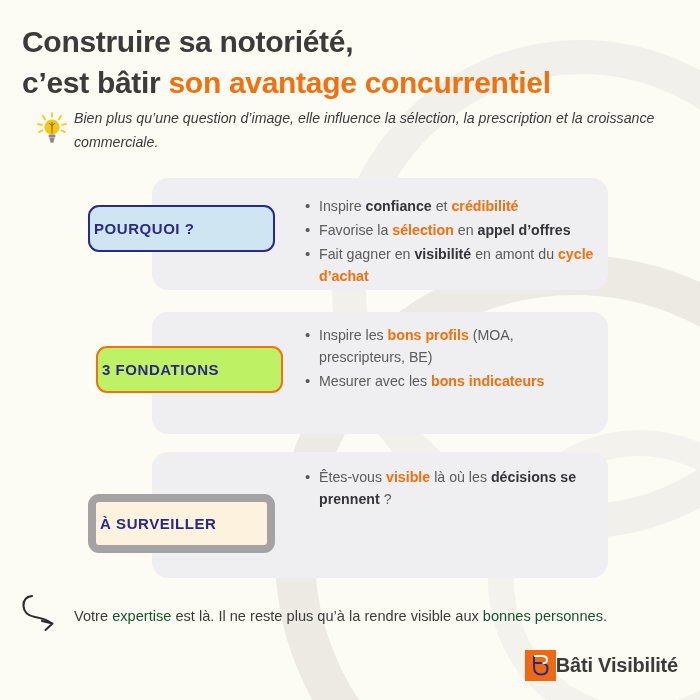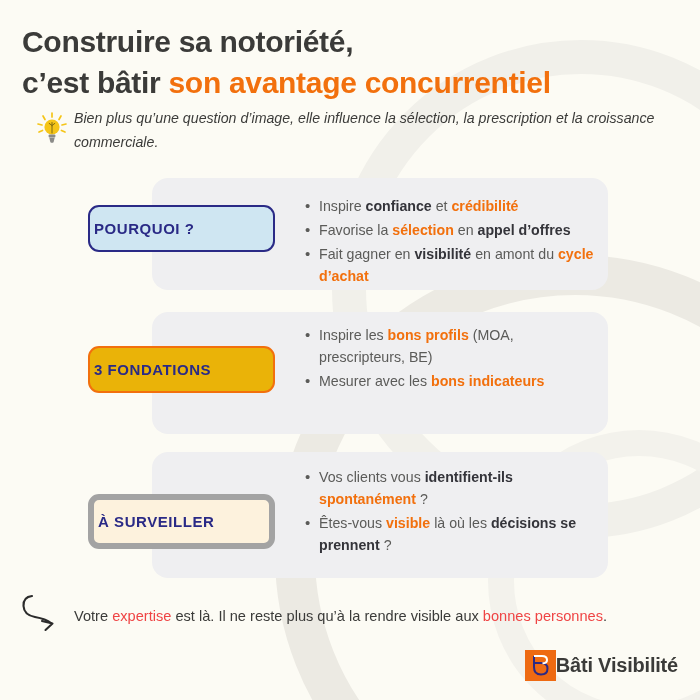--- a/index.html
+++ b/index.html
@@ -121,26 +121,27 @@
     color: #2a2a86;
     border-radius: 11px;
     padding: 13px 4px;
     z-index: 3;
   }
   .badge-blue {
     background: #cfe6f2;
     border: 2px solid #2a2a86;
   }
   .badge-orange {
-    background: #eab308;
+    background: #bef264;
     border: 2px solid #f2700d;
+    margin-left: 8px;
   }
   .badge-cream {
     background: #fdf2dd;
-    border: 6px solid #a3a3a3;
+    border: 8px solid #a3a3a3;
   }
   .bullets {
     position: absolute;
     left: 215px;
     width: 300px;
     z-index: 2;
   }
   .bullets ul {
     margin: 0;
     padding: 0 0 0 16px;
@@ -175,21 +176,21 @@
   }
   .arrow-icon {
     width: 56px;
     flex: 0 0 56px;
   }
   .footer-text {
     font-size: 14.6px;
     color: #3b3b39;
     line-height: 1.5;
   }
-  .nv { color: #ef4444; }
+  .nv { color: #14532d; }
 
   
   .logo-row {
     position: absolute;
     right: 22px;
     top: 650px;
     display: flex;
     align-items: center;
   }
   .logo-mark {
@@ -268,21 +269,20 @@
           <li><span>Mesurer avec les </span><span class="o">bons indicateurs</span></li>
         </ul>
     </div>
   </div>
 
   <div class="section" id="section-2" style="top:452px;">
     <div class="panel" style="height:126px;"></div>
     <div class="badge badge-cream" style="top:42px;">À SURVEILLER</div>
     <div class="bullets" style="top:14px;">
       <ul>
-          <li><span>Vos clients vous </span><span class="b">identifient-ils</span><span> </span><span class="o">spontanément</span><span> ?</span></li>
           <li><span>Êtes-vous </span><span class="o">visible</span><span> là où les </span><span class="b">décisions se prennent</span><span> ?</span></li>
         </ul>
     </div>
   </div>
 
   <div class="footer-row">
     <div class="arrow-icon">
       <svg width="50" height="46" viewBox="0 0 50 46" aria-hidden="true">
         <path d="M14 4 Q5 5 5.5 14 Q6 23 17 25 Q28 27 33 31" fill="none" stroke="#2b2b2b" stroke-width="2.1" stroke-linecap="round"></path>
         <path d="M24 29 L34.5 31.6 L27.5 38" fill="none" stroke="#2b2b2b" stroke-width="2.1" stroke-linecap="round" stroke-linejoin="round"></path>

